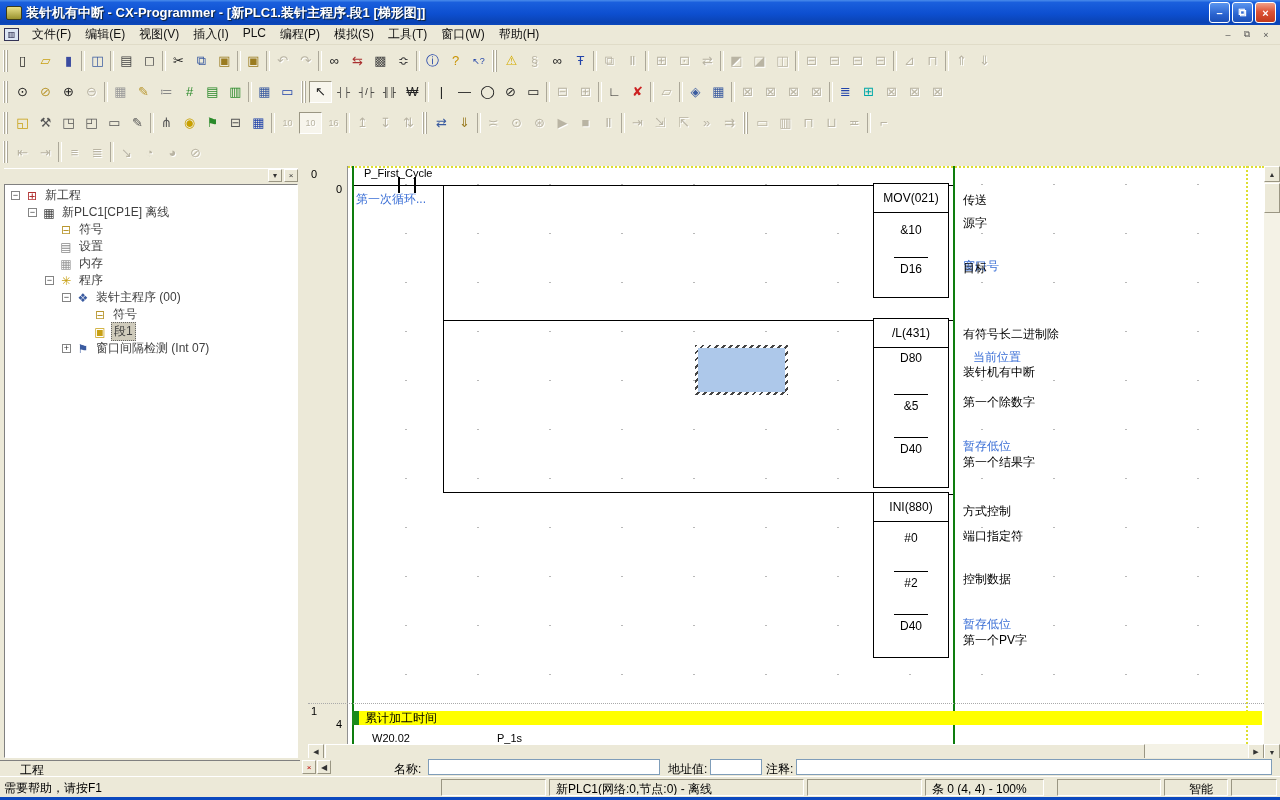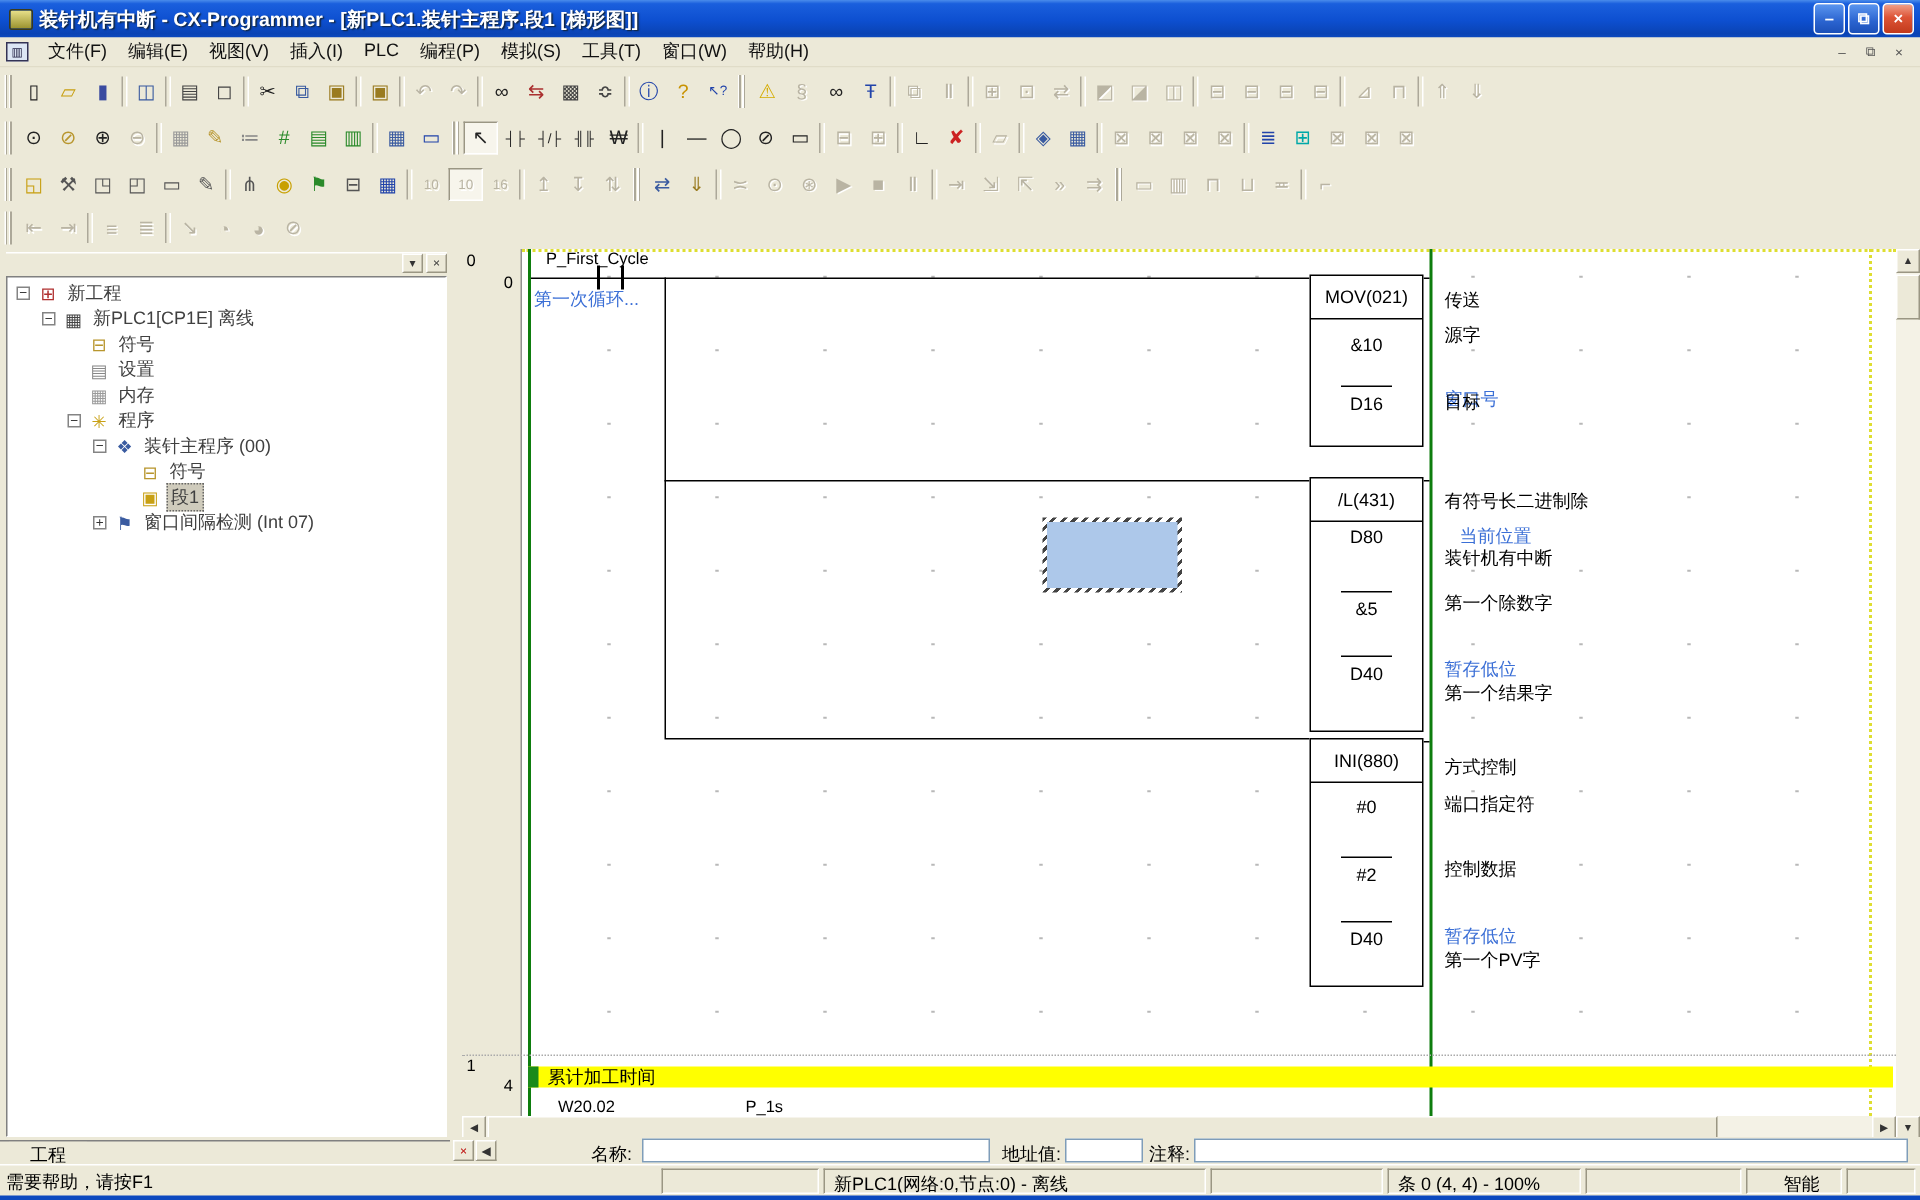--- a/index.html
+++ b/index.html
@@ -721,19 +721,19 @@
     <input class="fin" style="left: 410px; width: 52px;" value="">
     <span class="flabel" style="left:466px;text-align:right;">注释:</span>
     <input class="fin" style="left: 496px; width: 476px;" value="">
   </div>
 
   <div id="statusbar">
     <span style="position:absolute;left:4px;top:3px;">需要帮助，请按F1</span>
     <span class="spanel" style="left:441px;width:105px;"></span>
     <span class="spanel" style="left:549px;width:255px;">新PLC1(网络:0,节点:0) - 离线</span>
     <span class="spanel" style="left:807px;width:115px;"></span>
-    <span class="spanel" style="left:925px;width:129px;">条 0 (4, 4) - 100%</span>
+    <span class="spanel" style="left:925px;width:119px;">条 0 (4, 4) - 100%</span>
     <span class="spanel" style="left:1057px;width:104px;"></span>
     <span class="spanel" style="left:1164px;width:64px;padding-left:24px;">智能</span>
     <span class="spanel" style="left:1231px;width:46px;"></span>
   </div>
   <div id="bottomedge"></div>
 </div>
 
 </body></html>

